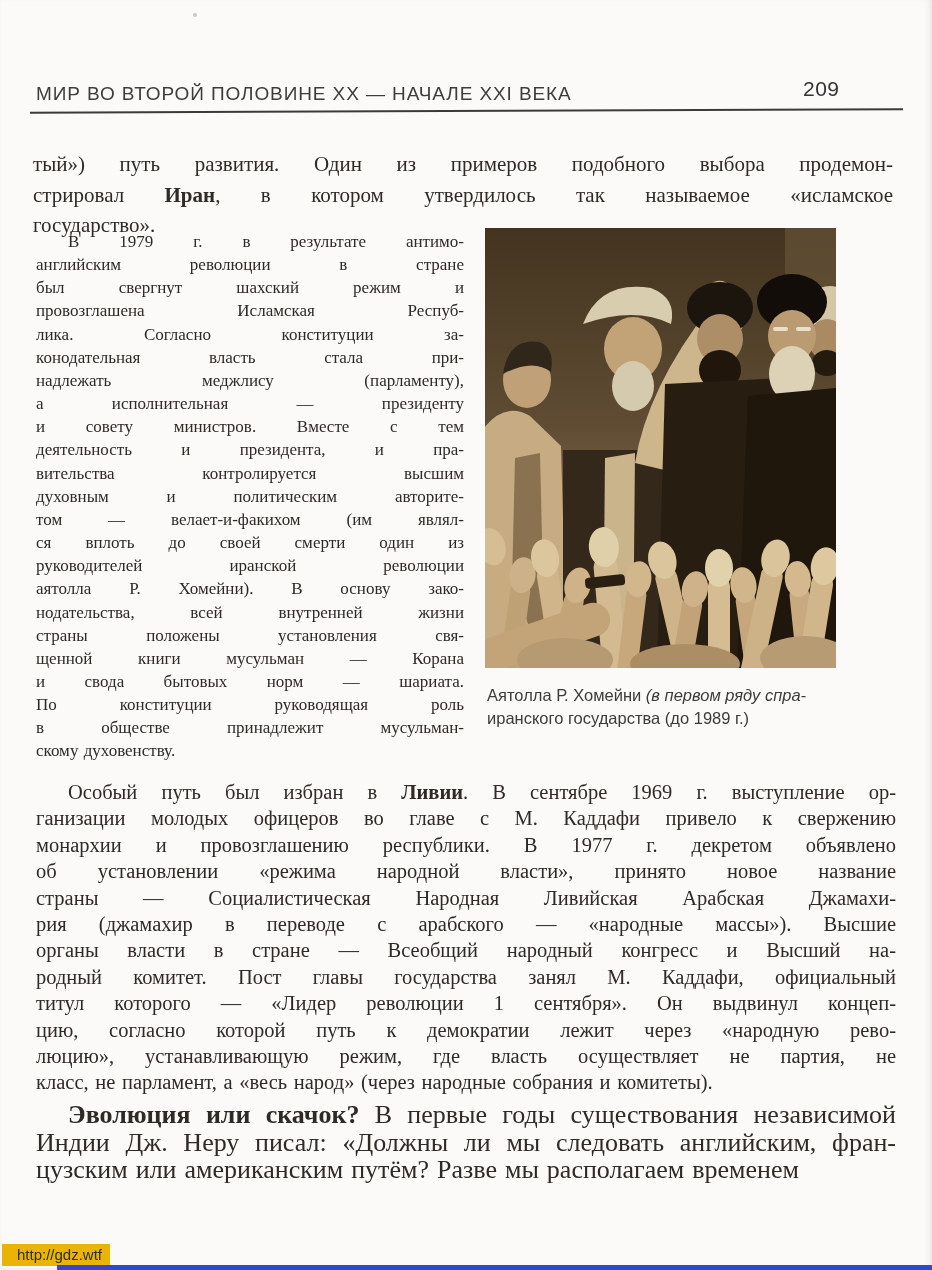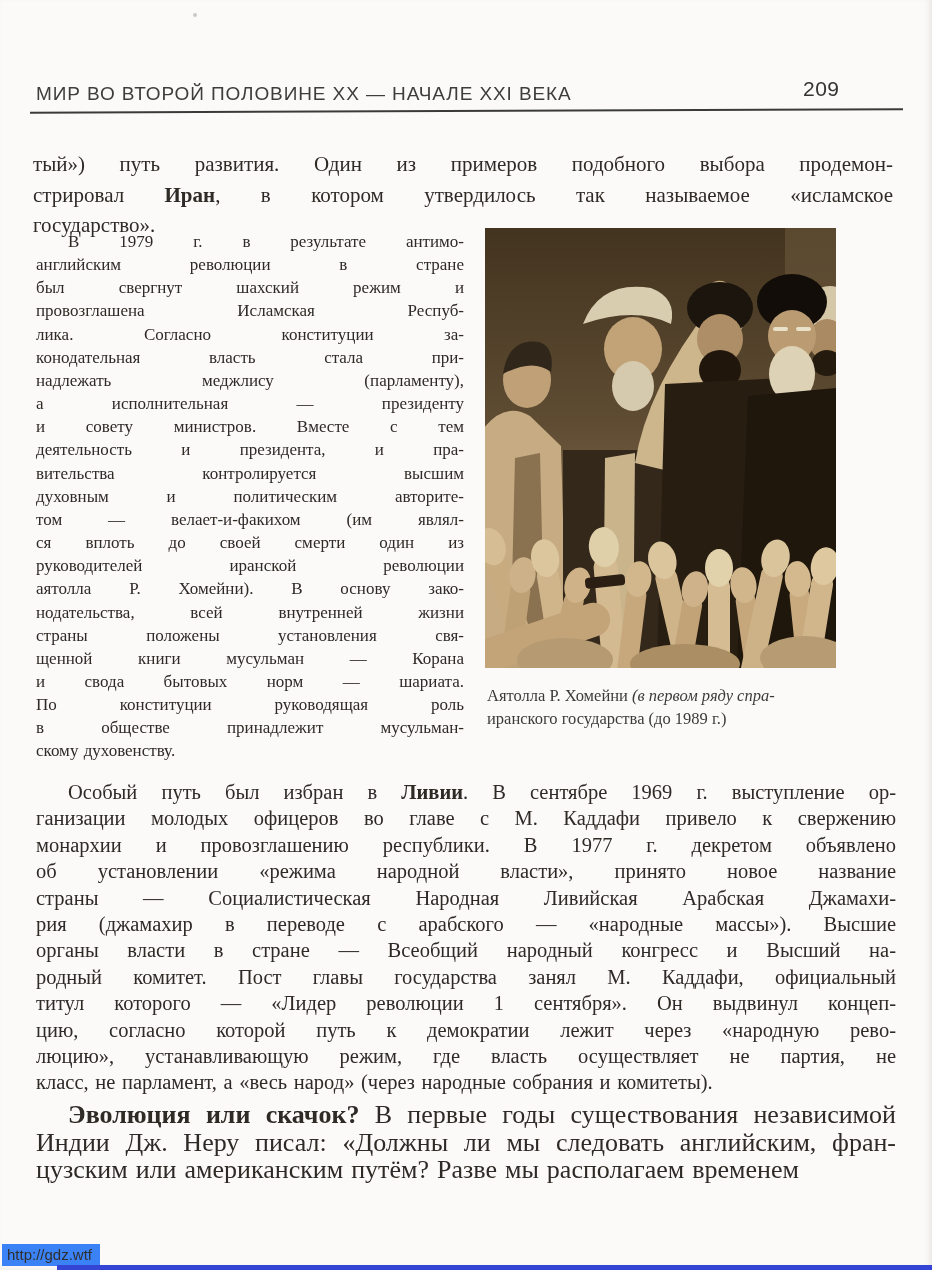--- a/index.html
+++ b/index.html
@@ -37,30 +37,30 @@
   .leftcol{left:36px;top:230px;width:428px;font-size:17px;line-height:23.15px;word-spacing:1px;}
   .libya{left:36px;top:779px;width:860px;font-size:20.5px;line-height:26.4px;}
   .evo{left:36px;top:1101px;width:860px;font-size:26px;line-height:27.5px;}
   .photo{
     position:absolute;left:485px;top:228px;width:351px;height:440px;
     background:#5f4c33;
   }
   .photo svg{display:block;width:100%;height:100%;}
   .caption{
     left:487px;top:684px;width:372px;
-    font-family:Liberation Serif, serif;
+    font-family:Liberation Sans, sans-serif;
     font-size:16.5px;line-height:23px;color:#3b3b3b;word-spacing:normal;
   }
   .caption .tline{text-align:left;text-align-last:left;white-space:nowrap;}
   .url-badge{
     position:absolute;left:2px;top:1244px;
     font-family:"Liberation Sans", sans-serif;
     font-size:15px;color:#2f2f2f;
-    background:#3b82f6;
-    padding:2px 8px 3px 5px;
+    background:#eab308;
+    padding:2px 8px 3px 15px;
     text-decoration:none;
     display:inline-block;
   }
   .bottom-strip{
     position:absolute;left:57px;top:1265px;width:875px;height:5px;
     background:#3445d6;
   }
 </style>
 </head>
 <body>

